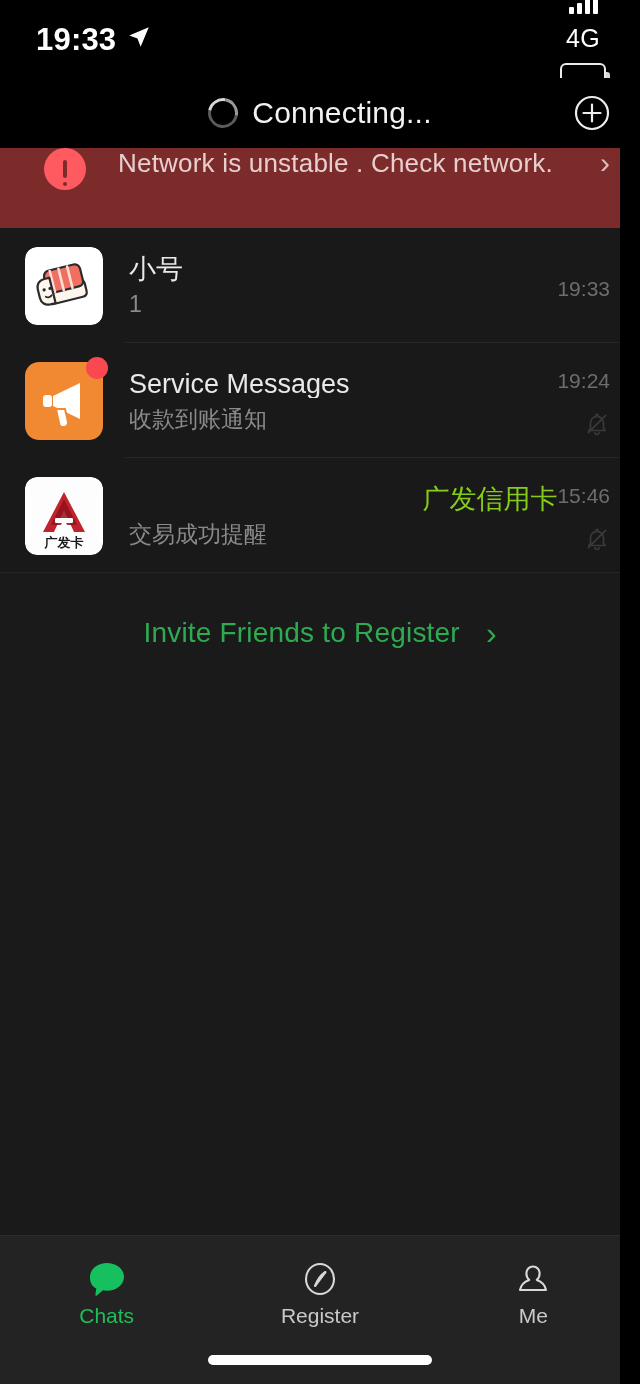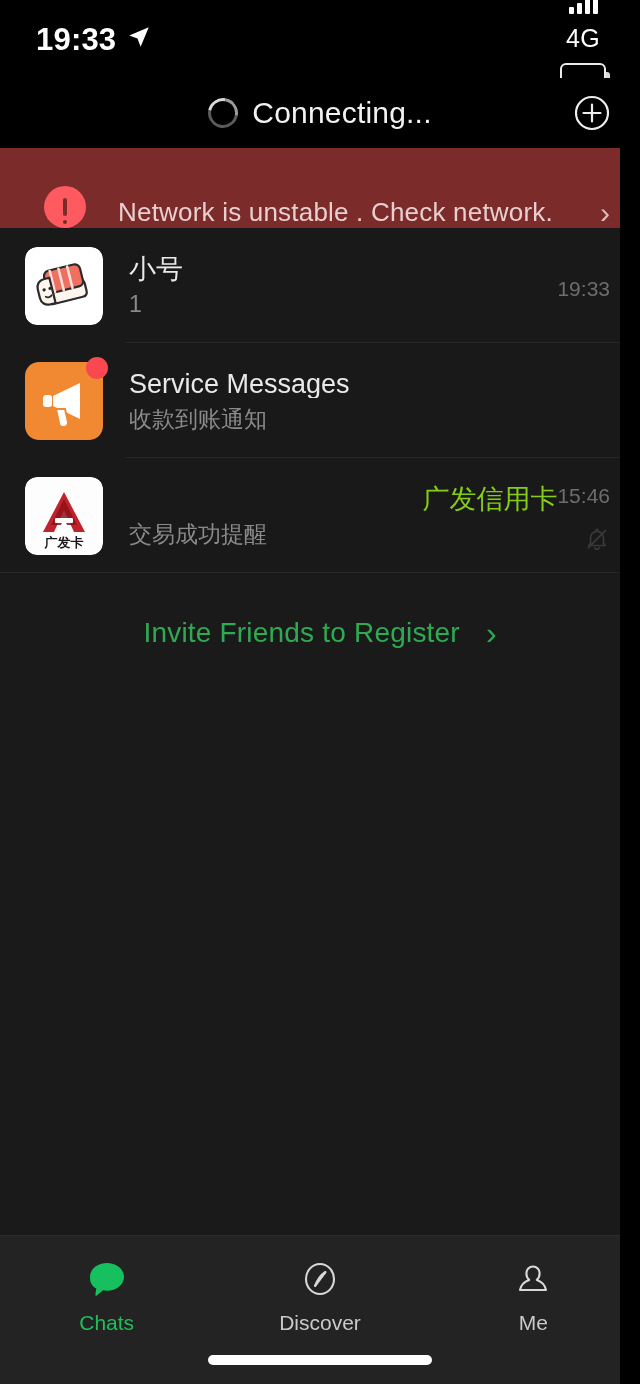--- a/index.html
+++ b/index.html
@@ -42,21 +42,21 @@
   .spinner { width:30px; height:30px; border-radius:50%;
     border:3px solid #5a5a5a; border-top-color:#d8d8d8; border-right-color:#9a9a9a;
     transform:rotate(-35deg); }
   .nav-title { font-size:30px; color:#f2f2f2; letter-spacing:0.2px; }
   .nav-plus { position:absolute; right:26px; top:50%; transform:translateY(-50%);
     width:44px; height:44px; display:flex; align-items:center; justify-content:center; }
 
   
   .banner {
     position:absolute; left:0; top:148px; width:640px; height:80px;
-    background:#7c2b2b; display:flex; align-items:flex-end; padding:0 24px 0 44px;
+    background:#7c2b2b; display:flex; align-items:flex-start; padding:0 24px 0 44px;
   }
   .banner-icon { width:42px; height:42px; border-radius:50%; background:#ff5a5f;
     display:flex; align-items:center; justify-content:center; flex:0 0 auto; }
   .banner-icon .bang { width:4px; height:18px; background:#7c2b2b; border-radius:2px; position:relative; }
   .banner-icon .bang::after { content:""; position:absolute; left:0; bottom:-8px; width:4px; height:4px; background:#7c2b2b; border-radius:50%; }
   .banner-text { flex:1; margin-left:32px; font-size:26px; color:#e8cfcf; letter-spacing:0.2px; }
   .banner-chev { color:#dcbdbd; font-size:30px; line-height:1; margin-right:6px; }
 
   
   .chatlist { position:absolute; left:0; top:228px; width:640px; background:#191919; }
@@ -79,21 +79,21 @@
     display:flex; align-items:center; justify-content:center; gap:26px; background:#1a1a1a; }
   .invite-text { font-size:28px; color:#2eab52; letter-spacing:0.2px; }
   .invite-chev { font-size:32px; color:#2eab52; line-height:1; }
 
   
   .filler { position:absolute; left:0; top:690px; width:640px; height:545px; background:#1a1a1a; }
 
   
   .tabbar { position:absolute; left:0; bottom:0; width:640px; height:149px; background:#232323;
     border-top:1px solid #2c2c2c; display:flex; align-items:flex-start; padding-top:22px; }
-  .tab { flex:1; display:flex; flex-direction:column; align-items:center; gap:10px; }
+  .tab { flex:1; display:flex; flex-direction:column; align-items:center; gap:3px; }
   .tab-icon { height:44px; display:flex; align-items:center; justify-content:center; }
   .tab-label { font-size:21px; color:#c9c9c9; line-height:1; }
   .tab.active .tab-label { color:#1fbe58; }
   .home-indicator { position:absolute; left:50%; transform:translateX(-50%); bottom:19px;
     width:224px; height:10px; border-radius:5px; background:#fff; }
 </style>
 </head>
 <body>
 
 <div class="phone">
@@ -179,20 +179,30 @@
             <rect x="18" y="33" width="9" height="12" rx="3" fill="#ffffff"></rect>
             <path d="M31 47h9l3 13a4.5 4.5 0 0 1-9 1z" fill="#ffffff" stroke="#f08932" stroke-width="2"></path>
           </svg>
         </span>
         <span class="badge-dot"></span>
       </div>
       <div class="chat-main">
         <span class="chat-title">Service Messages</span>
         <span class="chat-sub">收款到账通知</span>
       </div>
+      <div class="chat-meta">
+        <span class="chat-time">19:24</span>
+        <span class="mute-icon">
+          <svg width="26" height="26" viewBox="0 0 24 24">
+            <path d="M18 16v-5a6 6 0 0 0-5-5.9V4a1 1 0 1 0-2 0v1.1A6 6 0 0 0 6 11v5l-1.5 2h15z" fill="none" stroke="#3d3d3d" stroke-width="1.6" stroke-linejoin="round"></path>
+            <path d="M10 20.2a2.2 2.2 0 0 0 4 0" fill="none" stroke="#3d3d3d" stroke-width="1.6" stroke-linecap="round"></path>
+            <path d="M4 20 20 4" stroke="#3d3d3d" stroke-width="1.6" stroke-linecap="round"></path>
+          </svg>
+        </span>
+      </div>
     </div>
 
     <div class="chat-row last">
       <div class="avatar-wrap">
         <span class="avatar">
           <svg width="78" height="78" viewBox="0 0 78 78">
             <rect width="78" height="78" rx="12" fill="#fdfdfd"></rect>
             <path d="M39 15 60 55H49L39 33 29 55H18z" fill="#c0232c"></path>
             <path d="M39 22 52 48H42l-3-7-3 7H26z" fill="#8e1219" opacity=".85"></path>
             <rect x="30" y="41" width="18" height="5" rx="1" fill="#fdfdfd"></rect>
@@ -237,21 +247,21 @@
 
 
     <div class="tab">
       <span class="tab-icon">
         <svg width="44" height="42" viewBox="0 0 44 42">
           <ellipse cx="22" cy="20" rx="14" ry="15" fill="none" stroke="#d8d8d8" stroke-width="2.1"></ellipse>
           <path d="M27.5 13 17 27l10.5-14z" fill="none" stroke="#d8d8d8" stroke-width="2.1" stroke-linejoin="round"></path>
           <path d="M27.5 13c-4 2.5-8.5 9-10.5 14" fill="none" stroke="#d8d8d8" stroke-width="2.1"></path>
         </svg>
       </span>
-      <span class="tab-label">Discover</span>
+      <span class="tab-label">Register</span>
     </div>
 
     <div class="tab">
       <span class="tab-icon">
         <svg width="44" height="42" viewBox="0 0 44 42">
           <path d="M22 7.5c3.8 0 6.6 3.1 6.6 7 0 3-1.4 5.2-2.8 6.4 4.4 1.5 8.2 4.9 9.2 10.1H9c1-5.2 4.8-8.6 9.2-10.1-1.4-1.2-2.8-3.4-2.8-6.4 0-3.9 2.8-7 6.6-7z" fill="none" stroke="#d8d8d8" stroke-width="2.1" stroke-linejoin="round"></path>
         </svg>
       </span>
       <span class="tab-label">Me</span>
     </div>

